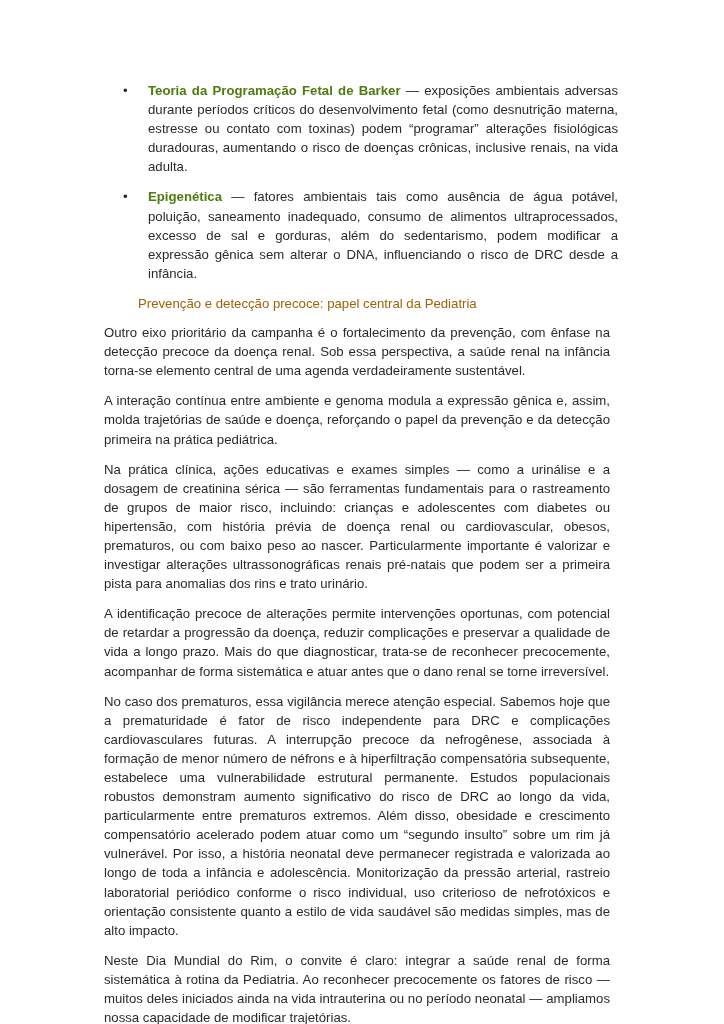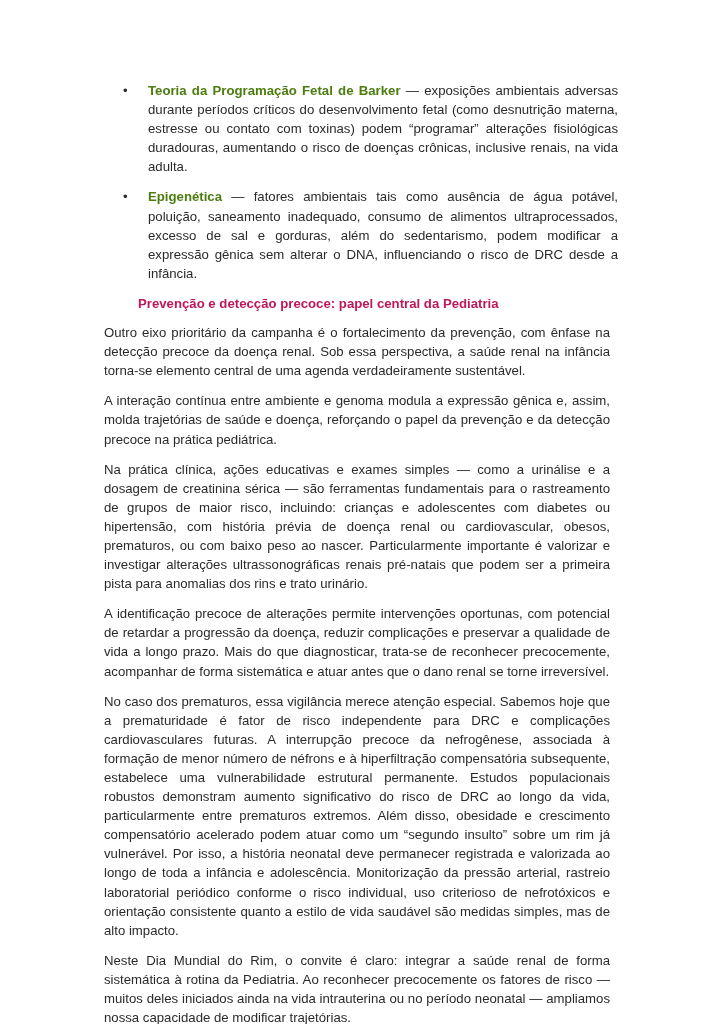--- a/index.html
+++ b/index.html
@@ -6,39 +6,39 @@
   body { width: 724px; height: 1024px; overflow: hidden; position: relative; }
   .page {
     position: absolute; left: 104px; top: 81px; width: 514px;
     font-family: "Liberation Sans", sans-serif;
     font-size: 13.2px; line-height: 19.1px; color: #2a2a2a;
   }
   .list { margin: 0; padding: 0; list-style: none; }
   .list li { position: relative; padding-left: 44px; text-align: justify; margin-bottom: 11px; }
   .list li .bullet { position: absolute; left: 19px; top: 0; }
   .list li b { color: #4d7c0f; }
-  .heading { font-weight: bold; margin: 0 0 10px 0; color: #be185d; padding-left: 34px; }
+  .heading { font-weight: normal; margin: 0 0 10px 0; color: #a16207; padding-left: 34px; }
   p { margin: 0 8px 11px 0; text-align: justify; }
 </style>
 </head>
 <body>
 
 <div class="page">
   <ul class="list">
     <li>
       <span class="bullet">•</span>
       <b>Teoria da Programação Fetal de Barker</b><span> — exposições ambientais adversas durante períodos críticos do desenvolvimento fetal (como desnutrição materna, estresse ou contato com toxinas) podem “programar” alterações  fisiológicas duradouras, aumentando o risco de doenças crônicas, inclusive renais, na vida adulta.</span>
     </li>
     <li>
       <span class="bullet">•</span>
       <b>Epigenética</b><span> — fatores ambientais tais como ausência de água potável, poluição, saneamento inadequado, consumo de alimentos ultraprocessados, excesso de sal e gorduras, além do sedentarismo, podem modificar a expressão gênica sem alterar o DNA, influenciando o risco de DRC desde a infância.</span>
     </li>
   </ul>
 
   <div class="heading">Prevenção e detecção precoce: papel central da Pediatria</div>
 
   <p>Outro eixo prioritário da campanha é o fortalecimento da prevenção, com ênfase na detecção precoce da doença renal. Sob essa perspectiva, a saúde renal na infância torna-se elemento central de uma agenda verdadeiramente sustentável.</p>
-  <p>A interação contínua entre ambiente e genoma modula a expressão gênica e, assim, molda trajetórias de saúde e doença, reforçando o papel da prevenção e da detecção precoce na prática pediátrica.</p>
+  <p>A interação contínua entre ambiente e genoma modula a expressão gênica e, assim, molda trajetórias de saúde e doença, reforçando o papel da prevenção e da detecção primeira na prática pediátrica.</p>
   <p>Na prática clínica, ações educativas e exames simples — como a urinálise e a dosagem de creatinina sérica — são ferramentas fundamentais para o rastreamento de grupos de maior risco, incluindo: crianças e adolescentes com diabetes ou hipertensão, com história prévia de doença renal ou cardiovascular, obesos, prematuros, ou com baixo peso ao nascer. Particularmente importante é valorizar e investigar alterações ultrassonográficas renais pré-natais que podem ser a primeira pista para anomalias dos rins e trato urinário.</p>
   <p>A identificação precoce de alterações permite intervenções oportunas, com potencial de retardar a progressão da doença, reduzir complicações e preservar a qualidade de vida a longo prazo. Mais do que diagnosticar, trata-se de reconhecer precocemente, acompanhar de forma sistemática e atuar antes que o dano renal se torne irreversível.</p>
   <p>No caso dos prematuros, essa vigilância merece atenção especial. Sabemos hoje que a prematuridade é fator de risco independente para DRC e complicações cardiovasculares futuras. A interrupção precoce da nefrogênese, associada à formação de menor número de néfrons e à hiperfiltração compensatória subsequente, estabelece uma vulnerabilidade estrutural permanente. Estudos populacionais robustos demonstram aumento significativo do risco de DRC ao longo da vida, particularmente entre prematuros extremos. Além disso, obesidade e crescimento compensatório acelerado podem atuar como um “segundo insulto” sobre um rim já vulnerável. Por isso, a história neonatal deve permanecer registrada e valorizada ao longo de toda a infância e adolescência. Monitorização da pressão arterial, rastreio laboratorial periódico conforme o risco individual, uso criterioso de nefrotóxicos e orientação consistente quanto a estilo de vida saudável são medidas simples, mas de alto impacto.</p>
   <p>Neste Dia Mundial do Rim, o convite é claro: integrar a saúde renal de forma sistemática à rotina da Pediatria. Ao reconhecer precocemente os fatores de risco — muitos deles iniciados ainda na vida intrauterina ou no período neonatal — ampliamos nossa capacidade de modificar trajetórias.</p>
 </div>
 
 </body></html>

